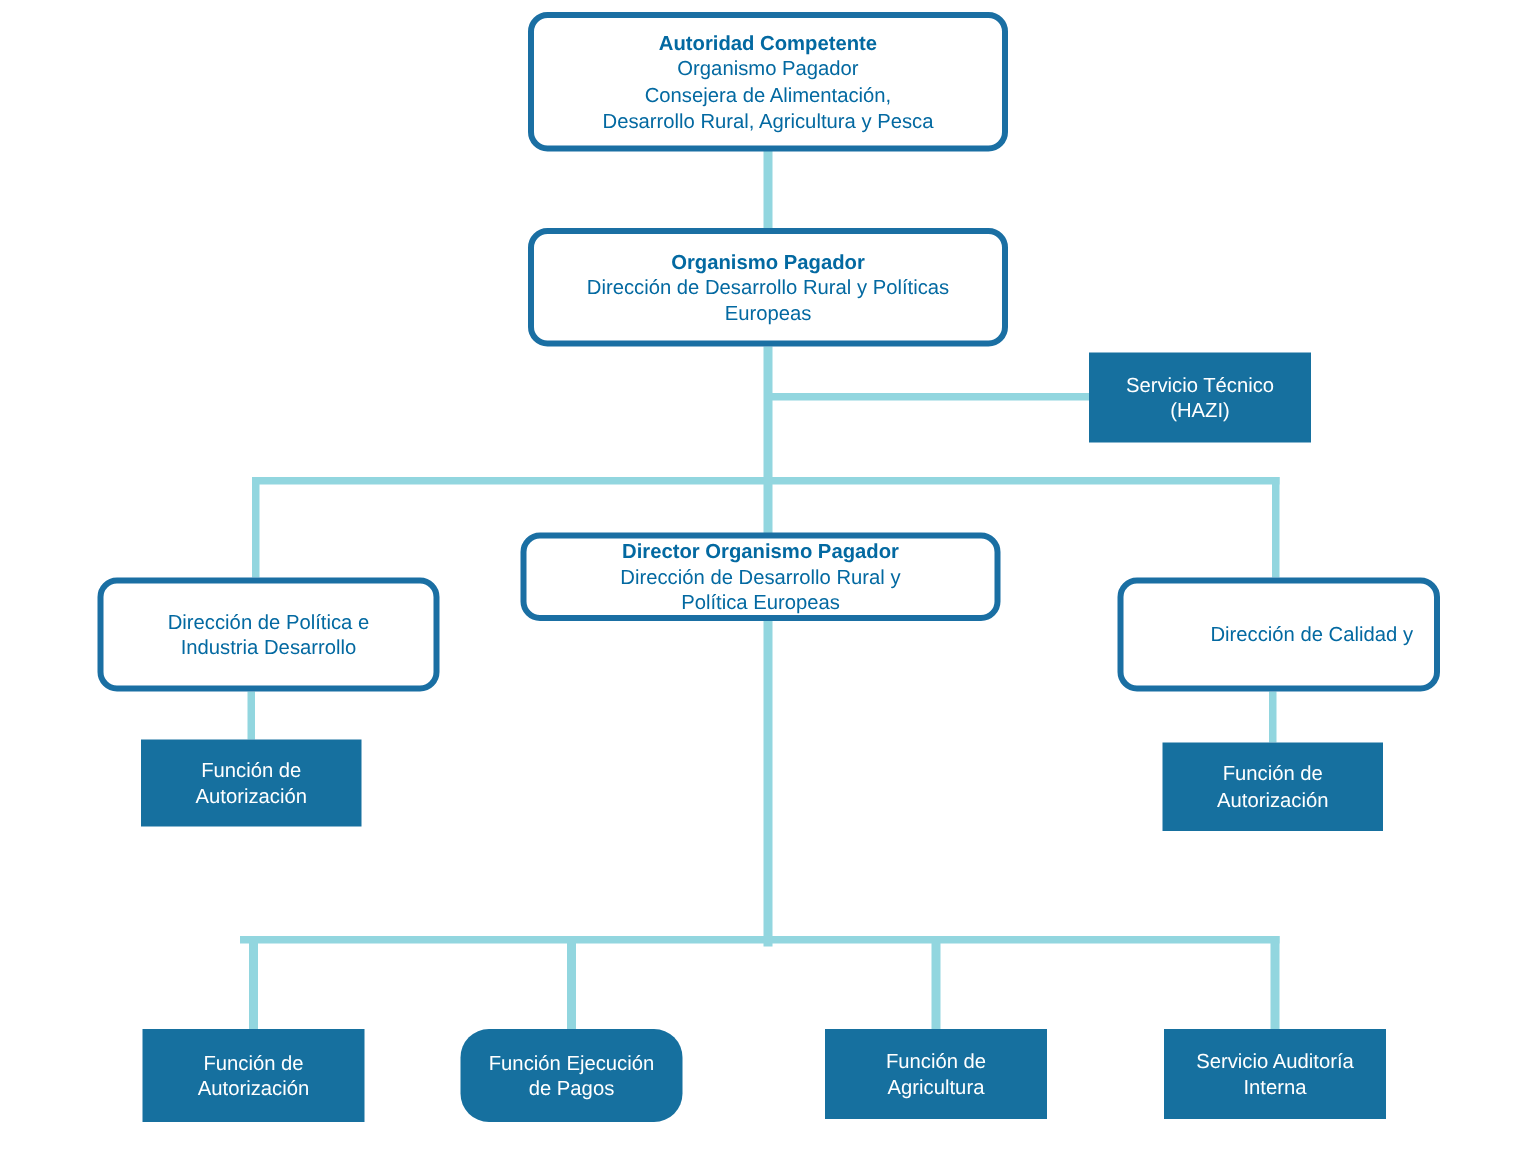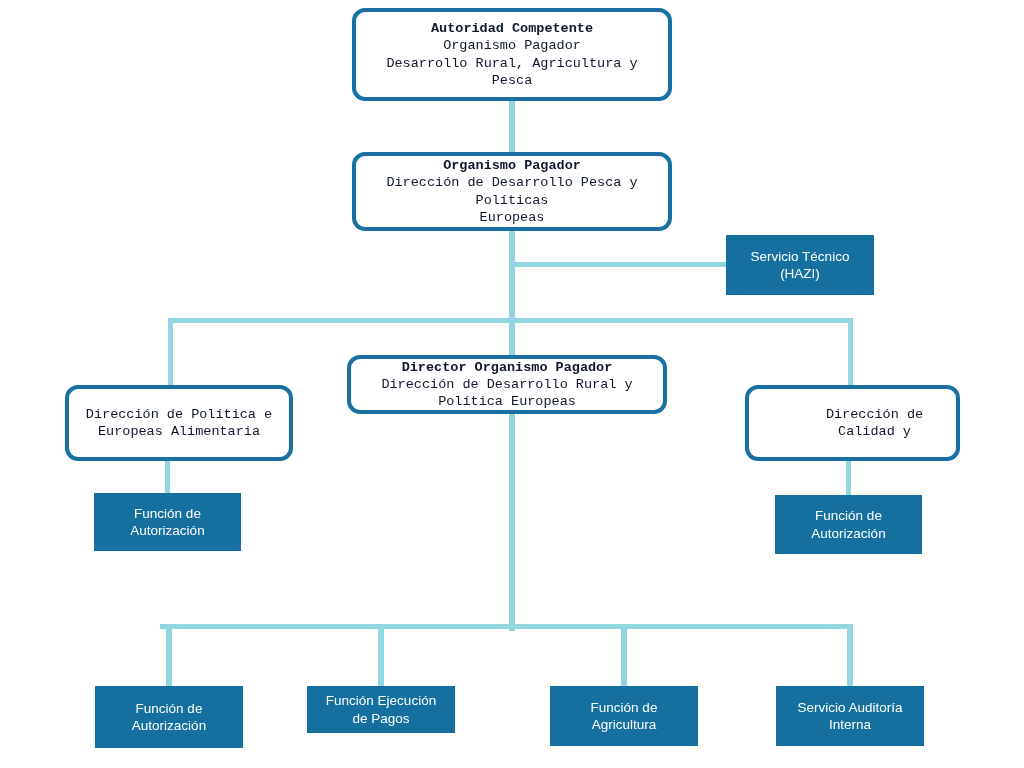--- a/index.html
+++ b/index.html
@@ -34,23 +34,22 @@
     align-items: center;
     justify-content: center;
     text-align: center;
     line-height: 1.28;
   }
 
   .node-outline {
     background: #ffffff;
     border: 4px solid #1a6fa3;
     border-radius: 13px;
-    color: #0f172a;
+    color: #0369a1;
     font-size: 13.5px;
-    font-family: Liberation Mono, monospace;
   }
 
   .node-filled {
     background: #16709f;
     border: none;
     border-radius: 0;
     color: #ffffff;
     font-size: 13.5px;
   }
 
@@ -96,28 +95,29 @@
 
   <div class="conn" style="left:166px; top:624px; width:6px; height:62px;"></div>
   <div class="conn" style="left:378px; top:624px; width:6px; height:62px;"></div>
   <div class="conn" style="left:621px; top:624px; width:6px; height:62px;"></div>
   <div class="conn" style="left:847px; top:624px; width:6px; height:62px;"></div>
 
   <div class="node node-outline" style="left:352px; top:8px; width:320px; height:93px;">
     <div class="node-inner">
       <span class="ttl">Autoridad Competente</span>
       <span class="sub">Organismo Pagador</span>
+      <span class="sub">Consejera de Alimentación,</span>
       <span class="sub">Desarrollo Rural, Agricultura y Pesca</span>
     </div>
   </div>
 
   <div class="node node-outline" style="left:352px; top:152px; width:320px; height:79px;">
     <div class="node-inner">
       <span class="ttl">Organismo Pagador</span>
-      <span class="sub">Dirección de Desarrollo Pesca y Políticas</span>
+      <span class="sub">Dirección de Desarrollo Rural y Políticas</span>
       <span class="sub">Europeas</span>
     </div>
   </div>
 
   <div class="node node-filled" style="left:726px; top:235px; width:148px; height:60px;">
     <div class="node-inner">
       <span class="ln">Servicio Técnico</span>
       <span class="ln">(HAZI)</span>
     </div>
   </div>
@@ -126,21 +126,21 @@
     <div class="node-inner">
       <span class="ttl">Director Organismo Pagador</span>
       <span class="sub">Dirección de Desarrollo Rural y</span>
       <span class="sub">Política Europeas</span>
     </div>
   </div>
 
   <div class="node node-outline" style="left:65px; top:385px; width:228px; height:76px;">
     <div class="node-inner">
       <span class="ln">Dirección de Política e</span>
-      <span class="ln">Europeas Alimentaria</span>
+      <span class="ln">Industria Desarrollo</span>
     </div>
   </div>
 
   <div class="node node-outline" style="left:745px; top:385px; width:215px; height:76px;padding-left:44px;">
     <div class="node-inner">
       <span class="ln">Dirección de Calidad y</span>
     </div>
   </div>
 
   <div class="node node-filled" style="left:94px; top:493px; width:147px; height:58px;">
@@ -157,21 +157,21 @@
     </div>
   </div>
 
   <div class="node node-filled" style="left:95px; top:686px; width:148px; height:62px;">
     <div class="node-inner">
       <span class="ln">Función  de</span>
       <span class="ln">Autorización</span>
     </div>
   </div>
 
-  <div class="node node-filled" style="left:307px; top:686px; width:148px; height:47px;">
+  <div class="node node-filled" style="left:307px; top:686px; width:148px; height:62px;border-radius:19px;">
     <div class="node-inner">
       <span class="ln">Función  Ejecución</span>
       <span class="ln">de Pagos</span>
     </div>
   </div>
 
   <div class="node node-filled" style="left:550px; top:686px; width:148px; height:60px;">
     <div class="node-inner">
       <span class="ln">Función  de</span>
       <span class="ln">Agricultura</span>

